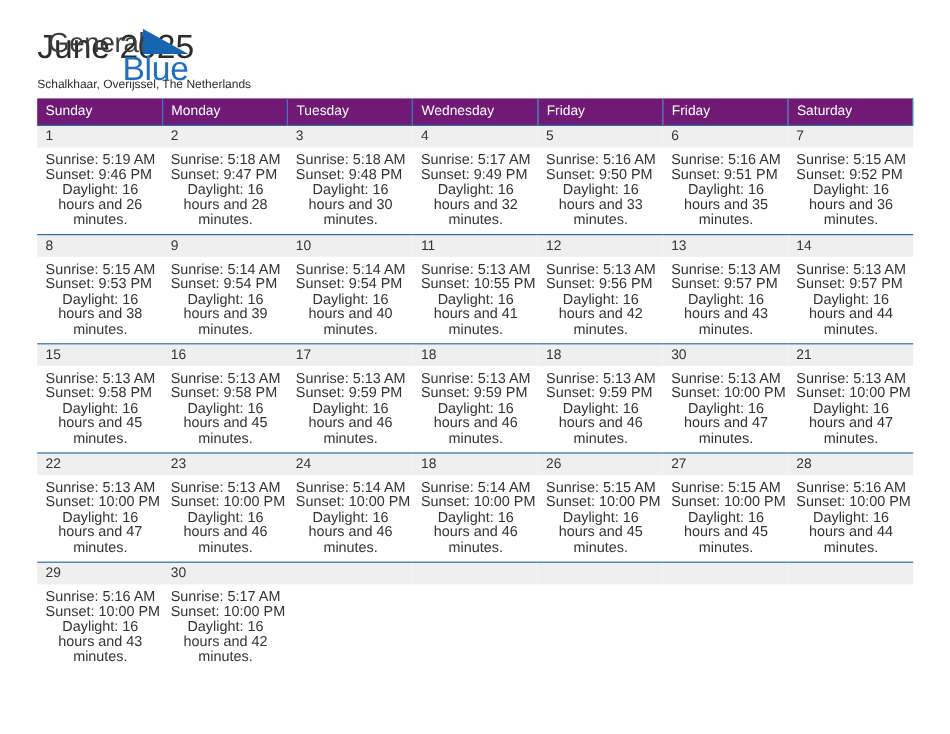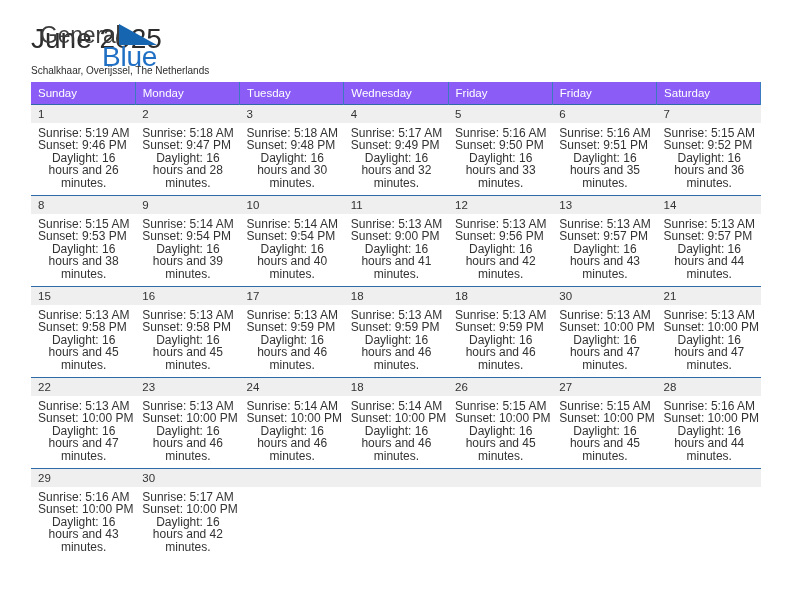--- a/index.html
+++ b/index.html
@@ -79,21 +79,21 @@
   
   .calendar {
     width: 730px;
     border-collapse: collapse;
     table-layout: fixed;
     margin-top: 10px;
   }
   .calendar col { width: 104.28px; }
 
   thead th {
-    background: #8b5cf6;
+    background: #701a75;
     color: #ffffff;
     font-size: 11.5px;
     font-weight: normal;
     text-align: left;
     padding: 5px 0 5px 7px;
     height: 20px;
     box-sizing: border-box;
     border-right: 1px solid #3a7bbf;
   }
 
@@ -283,21 +283,21 @@
             <div>Sunset: 9:54 PM</div>
             <div class="daylight">Daylight: 16 hours and 40 minutes.</div>
           </div>
             </div>
           </td>
         <td>
             <div class="cell">
           <div class="daynum">11</div>
           <div class="info">
             <div>Sunrise: 5:13 AM</div>
-            <div>Sunset: 9:00 PM</div>
+            <div>Sunset: 10:55 PM</div>
             <div class="daylight">Daylight: 16 hours and 41 minutes.</div>
           </div>
             </div>
           </td>
         <td>
             <div class="cell">
           <div class="daynum">12</div>
           <div class="info">
             <div>Sunrise: 5:13 AM</div>
             <div>Sunset: 9:56 PM</div>

